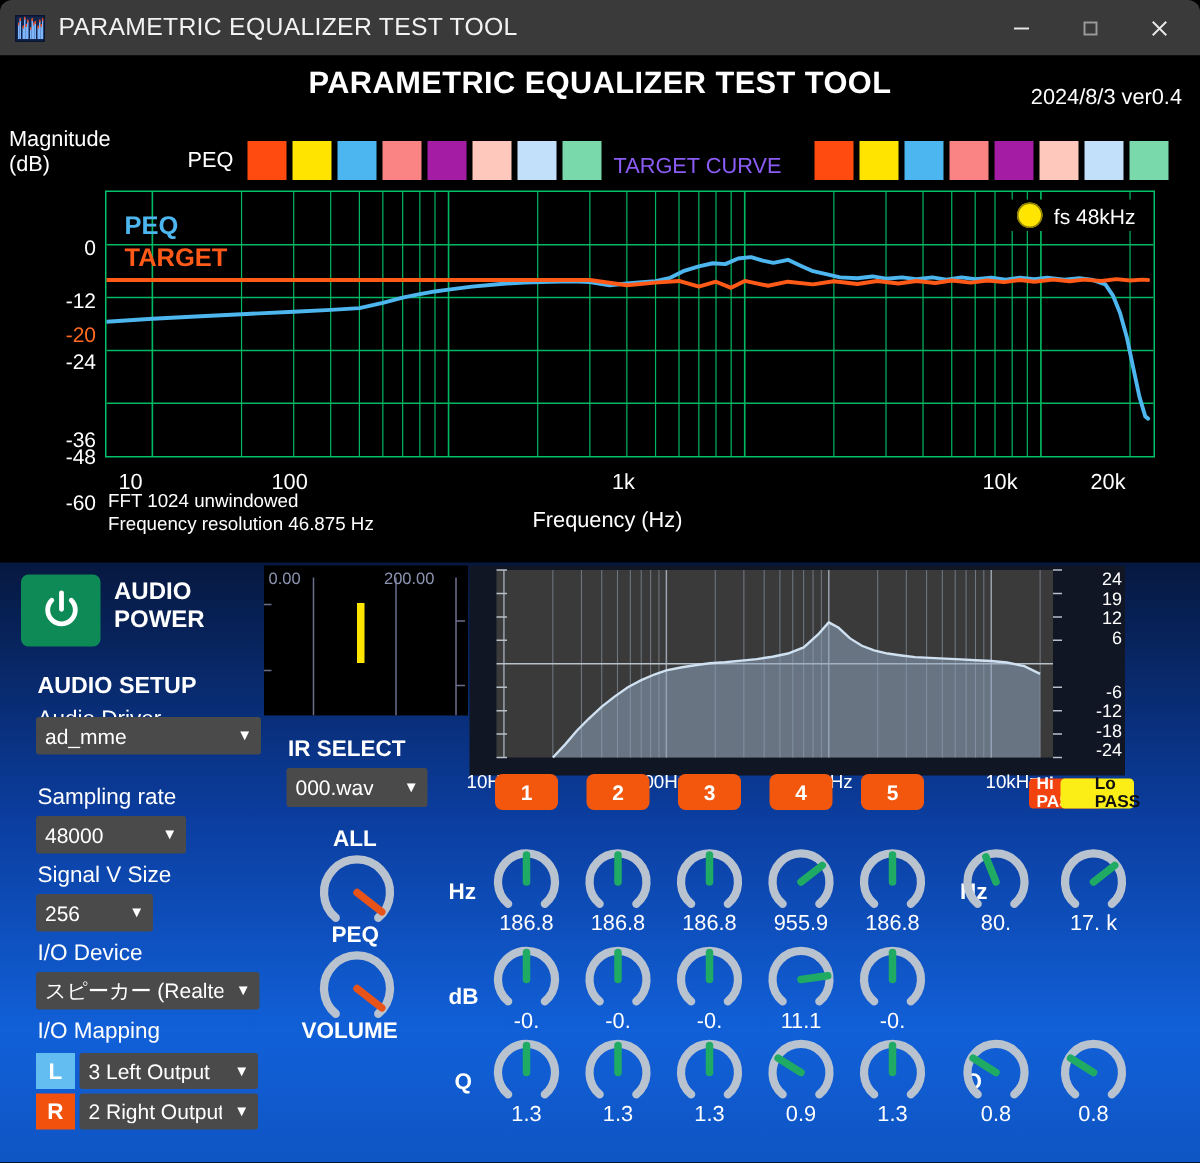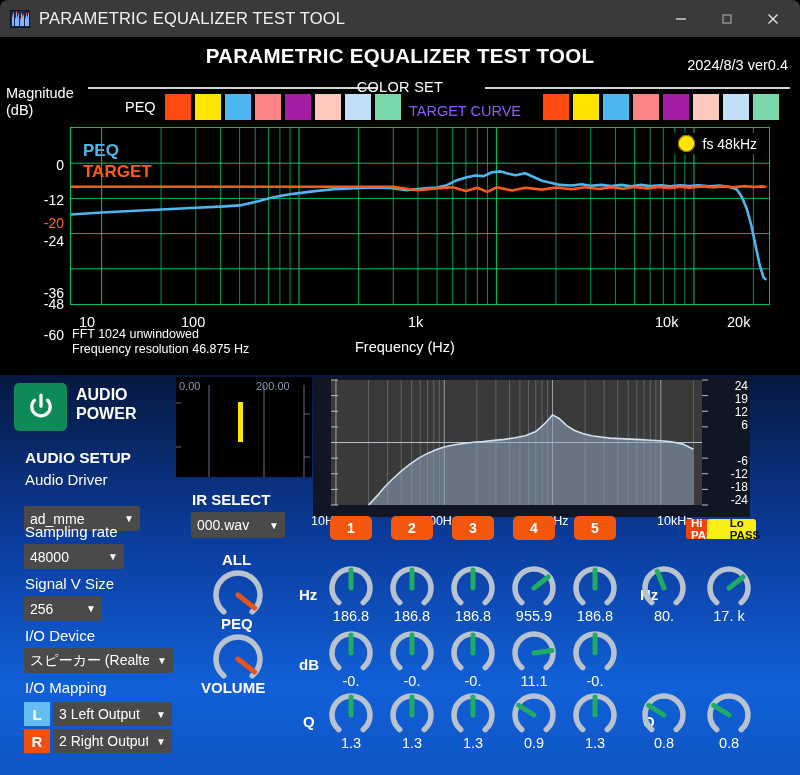--- a/index.html
+++ b/index.html
@@ -167,25 +167,20 @@
             <line x1="12.5" y1="3.5" x2="3.5" y2="12.5" stroke="#e8e8e8" stroke-width="1.3"></line>
           </svg>
       </div>
     </div>
   </div>
 
   <div class="black">
     <div class="main-title">PARAMETRIC EQUALIZER TEST TOOL</div>
     <div class="version">2024/8/3 ver0.4</div>
 
-    <div class="cs-wrap">
-      <div class="cs-line l"></div>
-      <div class="cs-line r"></div>
-      <div class="cs-label">COLOR SET</div>
-    </div>
 
     <div class="magn">Magnitude<br>(dB)</div>
 
     <div class="peq-lbl">PEQ</div>
     <div class="swatches" id="peq-swatches" style="left:165px;">
         <div class="sw" style="background: rgb(255, 75, 16);"></div>
         <div class="sw" style="background: rgb(255, 228, 0);"></div>
         <div class="sw" style="background: rgb(76, 182, 240);"></div>
         <div class="sw" style="background: rgb(250, 132, 132);"></div>
         <div class="sw" style="background: rgb(163, 28, 163);"></div>
@@ -284,21 +279,21 @@
       </svg>
     </div>
     <div class="pwr-lbl">
       <div>AUDIO</div>
       <div>POWER</div>
     </div>
 
     <div class="setup-hd">AUDIO SETUP</div>
 
     <div class="fld-lbl" style="left:25px; top:96px;">Audio Driver</div>
-    <div class="dd" style="left:24px; top:131px; width:116px;">
+    <div class="dd" style="left:24px; top:103px; width:150px;">
       <span class="txt">ad_mme</span>
       <span class="car">▼</span>
     </div>
 
     <div class="fld-lbl" style="left:25px; top:148px;">Sampling rate</div>
     <div class="dd" style="left:24px; top:169px; width:100px;">
       <span class="txt">48000</span>
       <span class="car">▼</span>
     </div>
 

